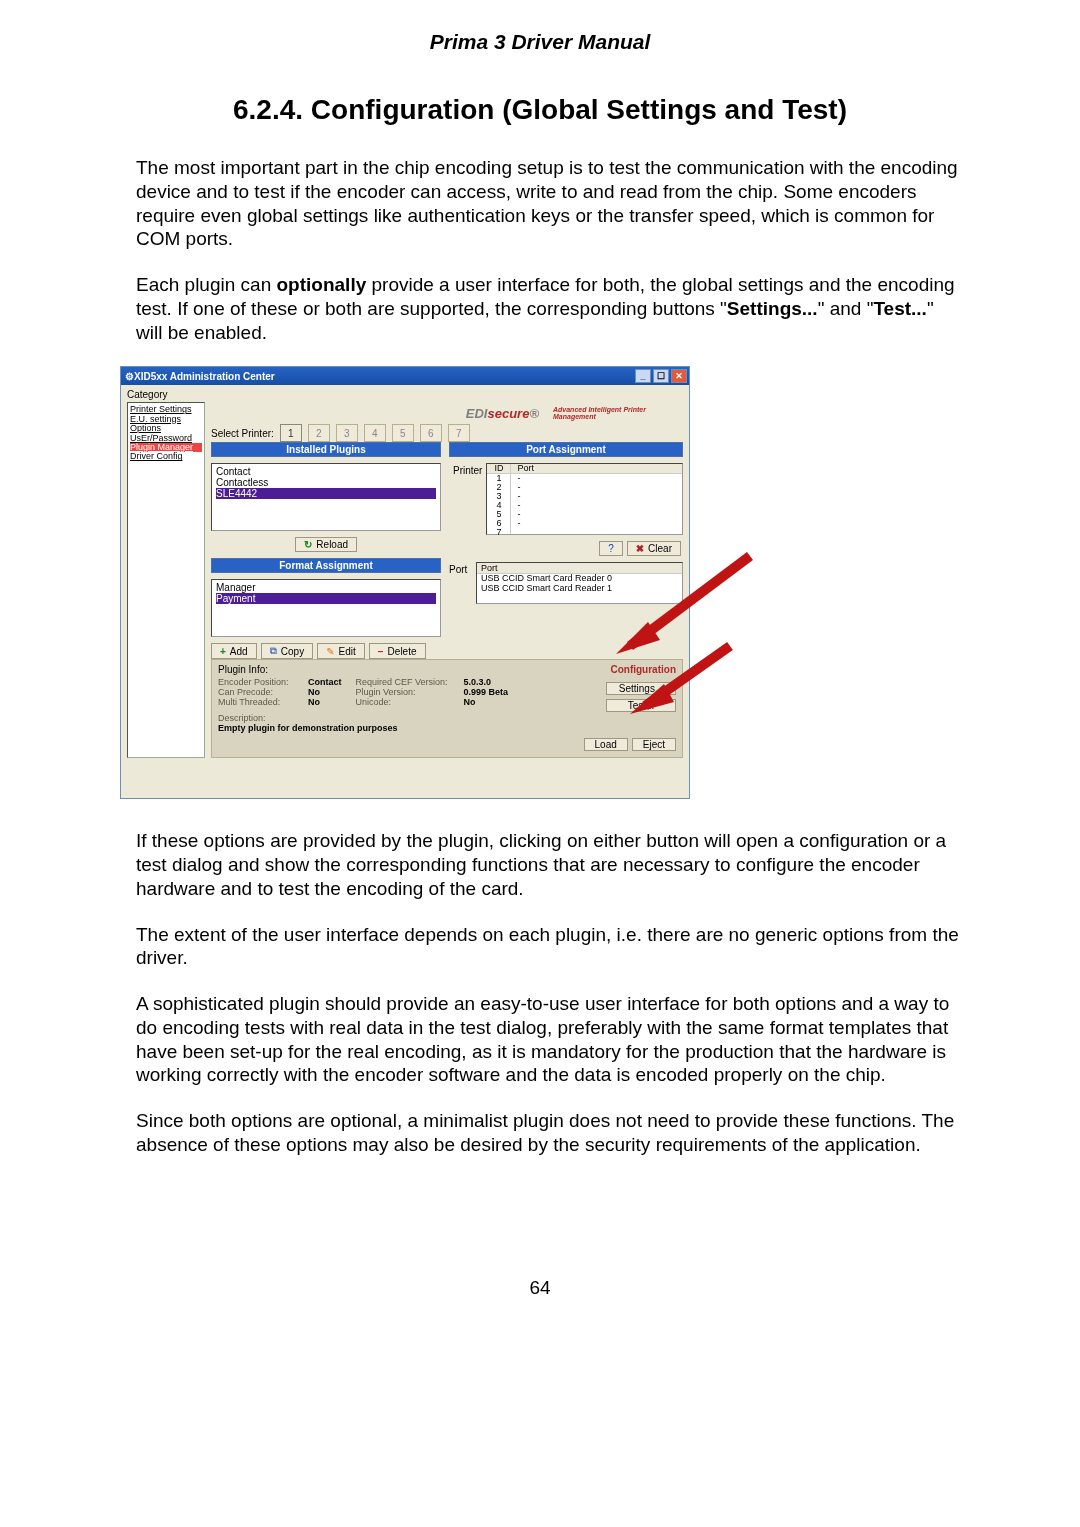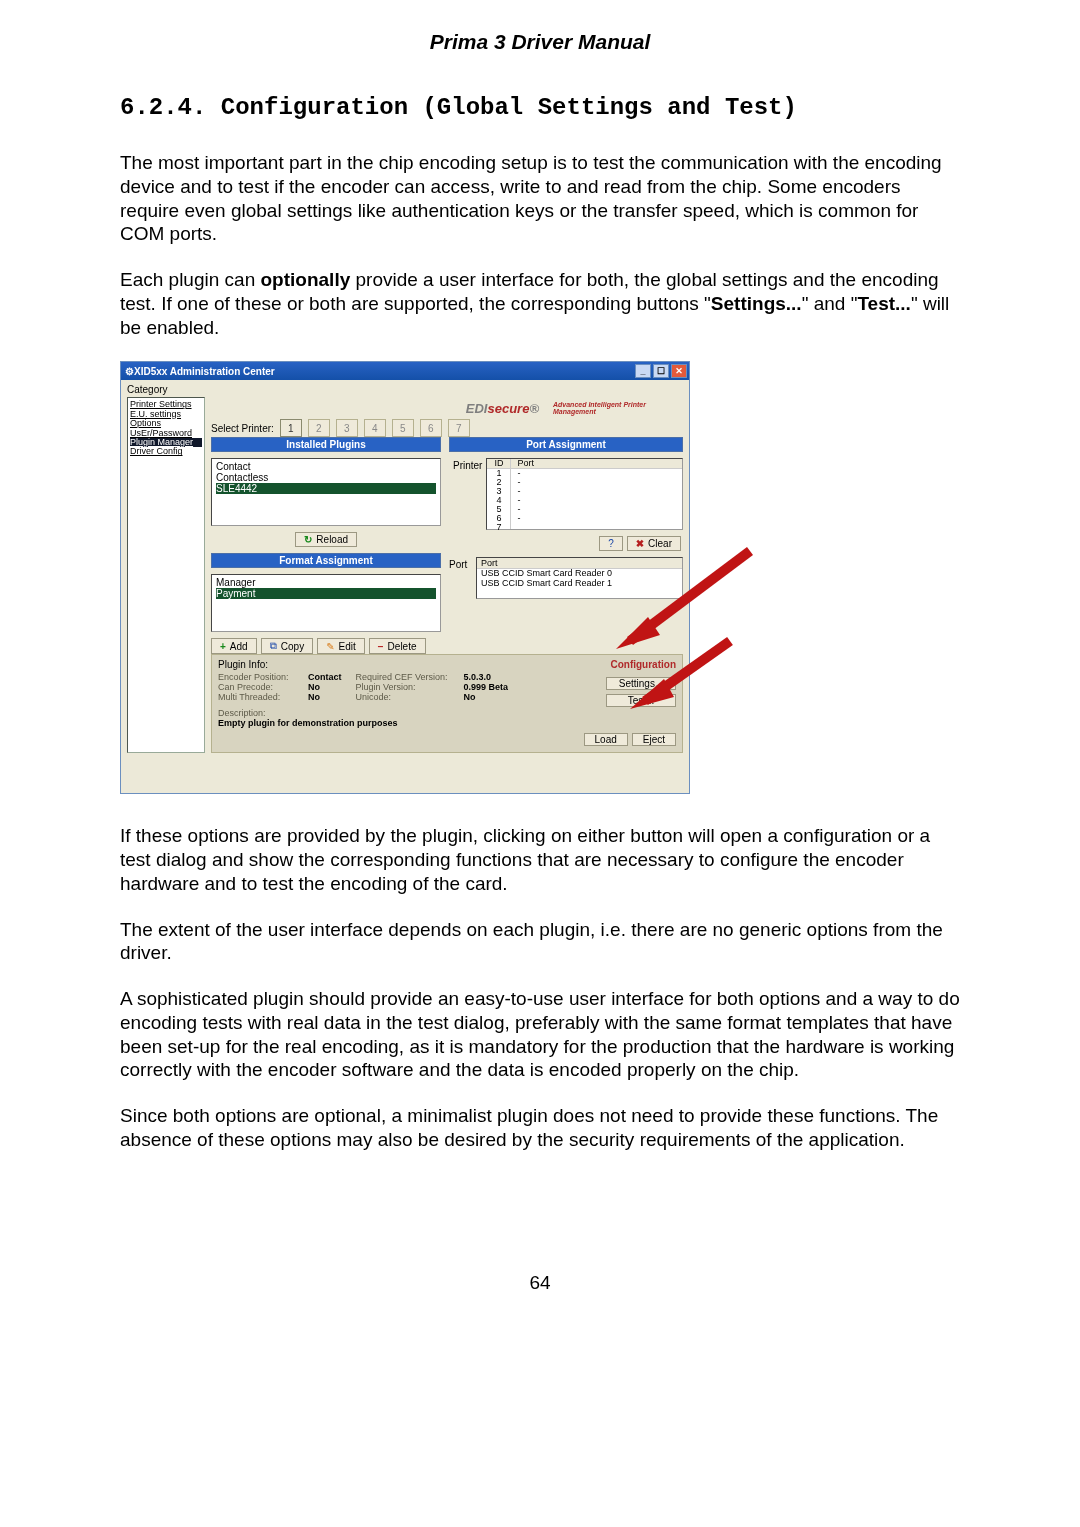--- a/index.html
+++ b/index.html
@@ -15,29 +15,30 @@
     padding: 30px 120px 40px 120px;
   }
   .manual-title {
     text-align: center;
     font-weight: bold;
     font-style: italic;
     font-size: 21px;
     margin-bottom: 40px;
   }
   h2.section-heading {
-    font-size: 24px;
+    font-size: 28px;
     font-weight: bold;
     margin: 0 0 30px 0;
-    font-family: Liberation Mono, monospace;
+    font-family: Liberation Sans, sans-serif;
+    text-align: center;
   }
   p.body-text {
     font-size: 19px;
     line-height: 1.25;
-    margin: 0 0 22px 0;
+    margin: 0 0 22px 16px;
   }
   .screenshot-wrap {
     position: relative;
     width: 620px;
     margin: 10px 0 30px 0;
   }
   
   .win {
     width: 570px;
     border: 1px solid #6b8fbf;
@@ -77,21 +78,21 @@
   .sidebar {
     width: 78px;
     background: #fff;
     border: 1px inset #9a9;
     font-size: 9px;
     line-height: 1.05;
     padding: 2px 2px;
   }
   .sidebar div { white-space: nowrap; text-decoration: underline; }
   .sidebar .sel {
-    background: #0f172a;
+    background: #ef4444;
     color: #fff;
   }
   .main {
     flex: 1;
     display: flex;
     flex-direction: column;
   }
   .brand-row {
     display: flex;
     align-items: center;
@@ -143,21 +144,21 @@
     border: 1px solid #4b6fa8;
   }
   .listbox {
     background:#fff;
     border: 1px inset #999;
     height: 68px;
     padding: 2px 4px;
     font-size: 10px;
     line-height: 1.1;
   }
-  .listbox .selrow { background:#14532d; color:#fff; }
+  .listbox .selrow { background:#4c1d95; color:#fff; }
   .btnrow { display:flex; gap:4px; justify-content:flex-start; }
   .btn {
     border: 1px solid #9c9882;
     background: #efeada;
     padding: 1px 8px;
     font-size: 10px;
     display:flex; align-items:center; gap:4px;
     cursor: default;
   }
   .glyph { font-size: 10px; }

